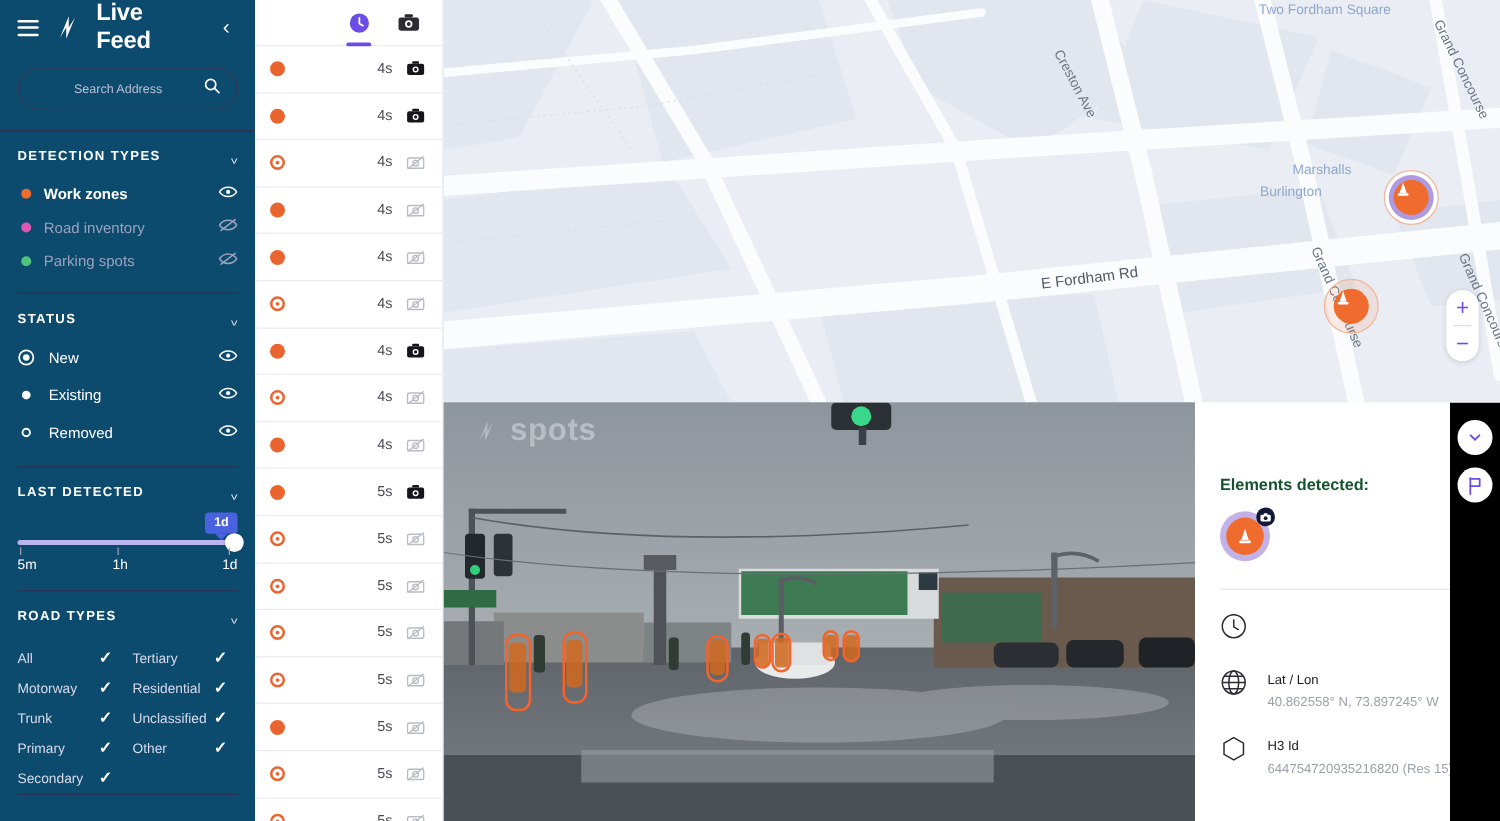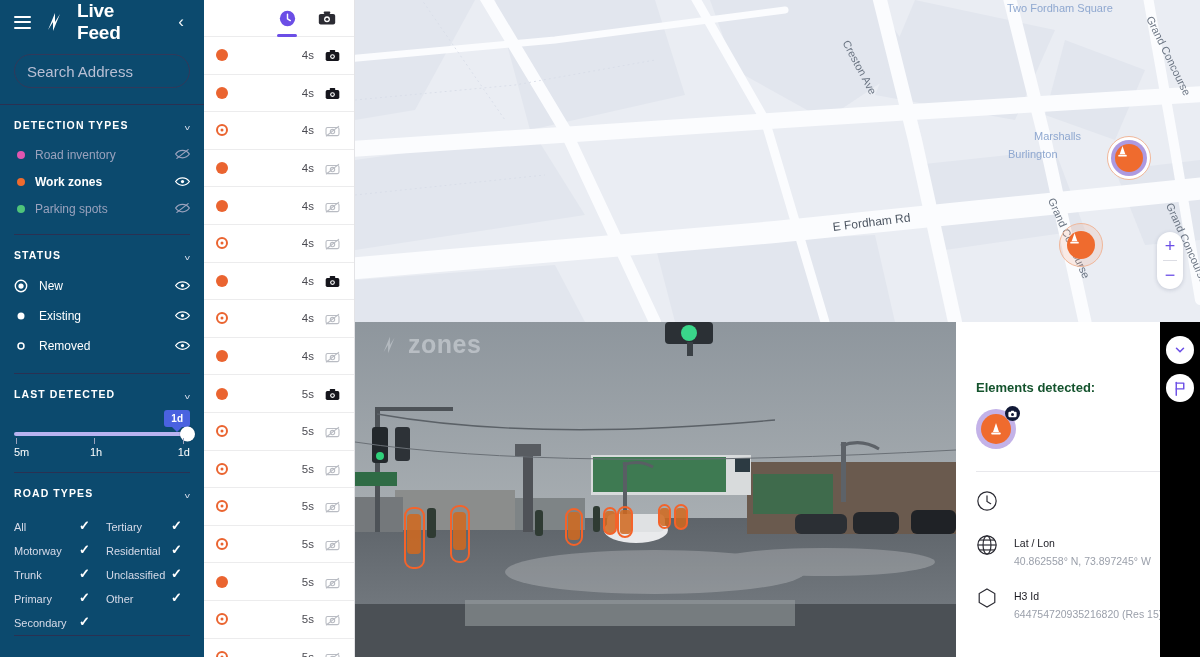--- a/index.html
+++ b/index.html
@@ -35,21 +35,21 @@
   .search-wrap { padding: 10px 14px 16px 14px; }
   .search-box {
     height: 34px;
     border: 1px solid #31395a;
     border-radius: 18px;
     display: flex; align-items: center;
     padding: 0 12px;
   }
   .search-box input {
     flex: 1; background: transparent; border: 0; outline: none;
-    color: #e6e9f5; font-size: 15px; font-family: inherit;
+    color: #e6e9f5; font-size: 10px; font-family: inherit; text-align: center;
   }
   .search-box input::placeholder { color: #b9bfd4; }
   .sb-divider { height: 1px; background: #2a3152; margin: 0; }
 
   .sect { padding: 0 14px; }
   .sect-head {
     display: flex; align-items: center; justify-content: space-between;
     padding: 14px 0 10px 0;
   }
   .sect-title { font-size: 10.5px; font-weight: 700; letter-spacing: 1.1px; color: #fff; }
@@ -244,36 +244,36 @@
       </div>
     </div>
     <div class="sb-divider"></div>
 
     <section class="sect">
       <div class="sect-head">
         <span class="sect-title">DETECTION TYPES</span>
         <span class="caret">^</span>
       </div>
       <div class="opt-row">
+        <span class="opt-dot" style="background:#ef6b2e"></span>
+        <span class="opt-label on">Work zones</span>
+        <span class="eye">
+          <svg width="15" height="11" viewBox="0 0 24 16" fill="none" stroke="#fff" stroke-width="2">
+              <path d="M1 8s4-6 11-6 11 6 11 6-4 6-11 6S1 8 1 8z"></path>
+              <circle cx="12" cy="8" r="2.6" fill="#fff" stroke="none"></circle>
+            </svg>
+        </span>
+      </div>
+      <div class="opt-row">
         <span class="opt-dot" style="background:#e056b0"></span>
         <span class="opt-label off">Road inventory</span>
         <span class="eye">
           <svg width="15" height="12" viewBox="0 0 24 18" fill="none" stroke="#9aa2bd" stroke-width="2">
               <path d="M1 9s4-6 11-6 11 6 11 6-4 6-11 6S1 9 1 9z"></path>
               <line x1="3" y1="16" x2="21" y2="2" stroke-linecap="round"></line>
-            </svg>
-        </span>
-      </div>
-      <div class="opt-row">
-        <span class="opt-dot" style="background:#ef6b2e"></span>
-        <span class="opt-label on">Work zones</span>
-        <span class="eye">
-          <svg width="15" height="11" viewBox="0 0 24 16" fill="none" stroke="#fff" stroke-width="2">
-              <path d="M1 8s4-6 11-6 11 6 11 6-4 6-11 6S1 8 1 8z"></path>
-              <circle cx="12" cy="8" r="2.6" fill="#fff" stroke="none"></circle>
             </svg>
         </span>
       </div>
       <div class="opt-row">
         <span class="opt-dot" style="background:#4fc47a"></span>
         <span class="opt-label off">Parking spots</span>
         <span class="eye">
           <svg width="15" height="12" viewBox="0 0 24 18" fill="none" stroke="#9aa2bd" stroke-width="2">
               <path d="M1 9s4-6 11-6 11 6 11 6-4 6-11 6S1 9 1 9z"></path>
               <line x1="3" y1="16" x2="21" y2="2" stroke-linecap="round"></line>
@@ -746,21 +746,21 @@
             <ellipse cx="470" cy="240" rx="110" ry="14"></ellipse>
           </g>
           <rect x="0" y="282" width="601" height="53" fill="#4b5055"></rect>
           <rect x="110" y="278" width="330" height="26" fill="#9ba0a3" opacity=".55"></rect>
         </svg>
 
         <div class="wmark">
           <svg width="24" height="22" viewBox="0 0 24 24">
               <path d="M6 20 L13 3 L13 12 L18 4 L11 21 L11 12 Z" fill="#cfd4d9"></path>
             </svg>
-          <span class="wmark-txt">zones</span>
+          <span class="wmark-txt">spots</span>
         </div>
 
         <div class="bbox" style="left:49px;  top:185px; width:21px; height:62px;"></div>
         <div class="bbox" style="left:95px;  top:183px; width:20px; height:58px;"></div>
         <div class="bbox" style="left:210px; top:186px; width:18px; height:38px;"></div>
         <div class="bbox" style="left:248px; top:185px; width:14px; height:28px;"></div>
         <div class="bbox" style="left:262px; top:184px; width:16px; height:32px;"></div>
         <div class="bbox" style="left:303px; top:182px; width:13px; height:25px;"></div>
         <div class="bbox" style="left:319px; top:182px; width:14px; height:26px;"></div>
       </div>

